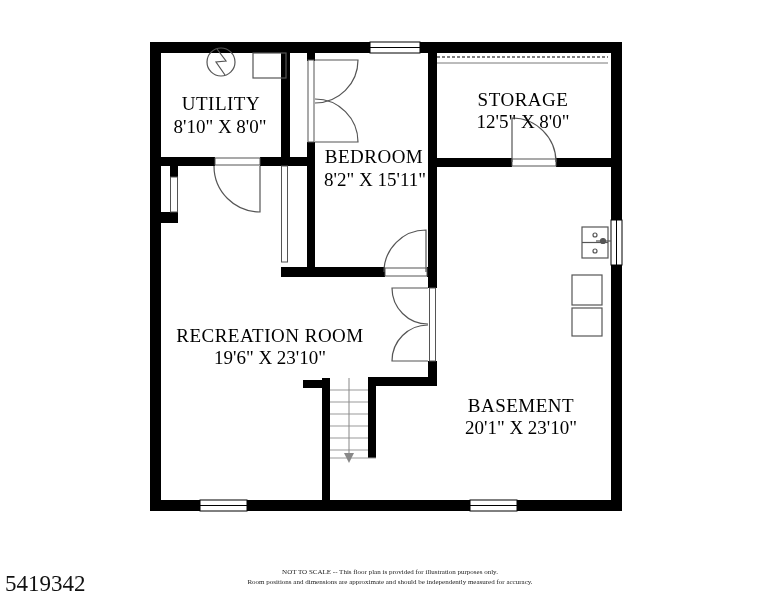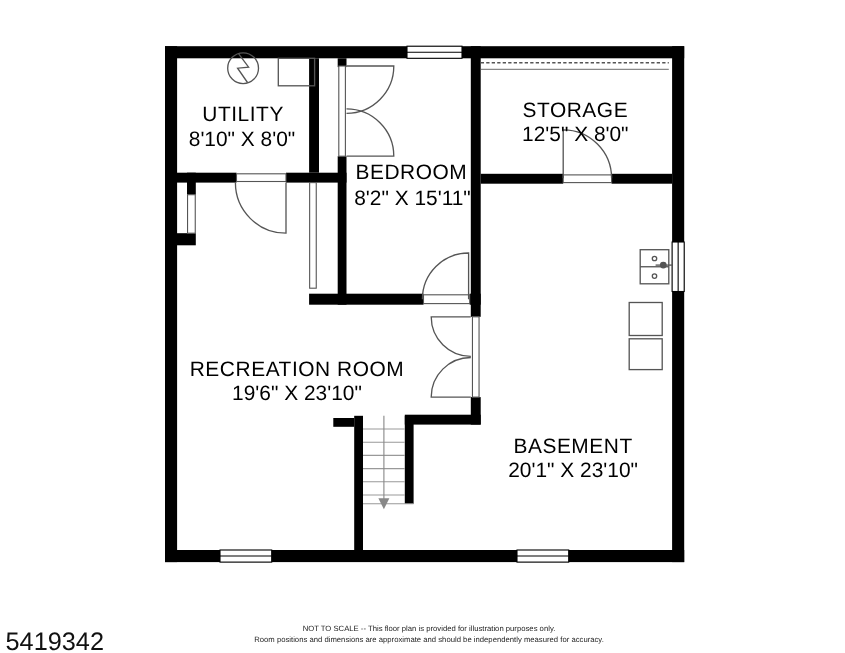--- a/index.html
+++ b/index.html
@@ -1,17 +1,17 @@
 <!DOCTYPE html>
 <html><head>
 <meta charset="utf-8">
 <style>
   html,body{margin:0;padding:0;background:#ffffff;}
   .page{position:relative;width:768px;height:594px;background:#ffffff;overflow:hidden;
-        font-family:Liberation Sans, sans-serif;}
+        font-family:Liberation Serif, serif;}
   svg text{fill:#000;}
   .room-name{font-size:19px;letter-spacing:0.5px;}
   .room-dims{font-size:19px;}
   .footer-small{font-size:7px;fill:#222;}
   .listing-id{font-size:23px;fill:#111;}
 </style>
 </head>
 <body>
 
 <div class="page">

